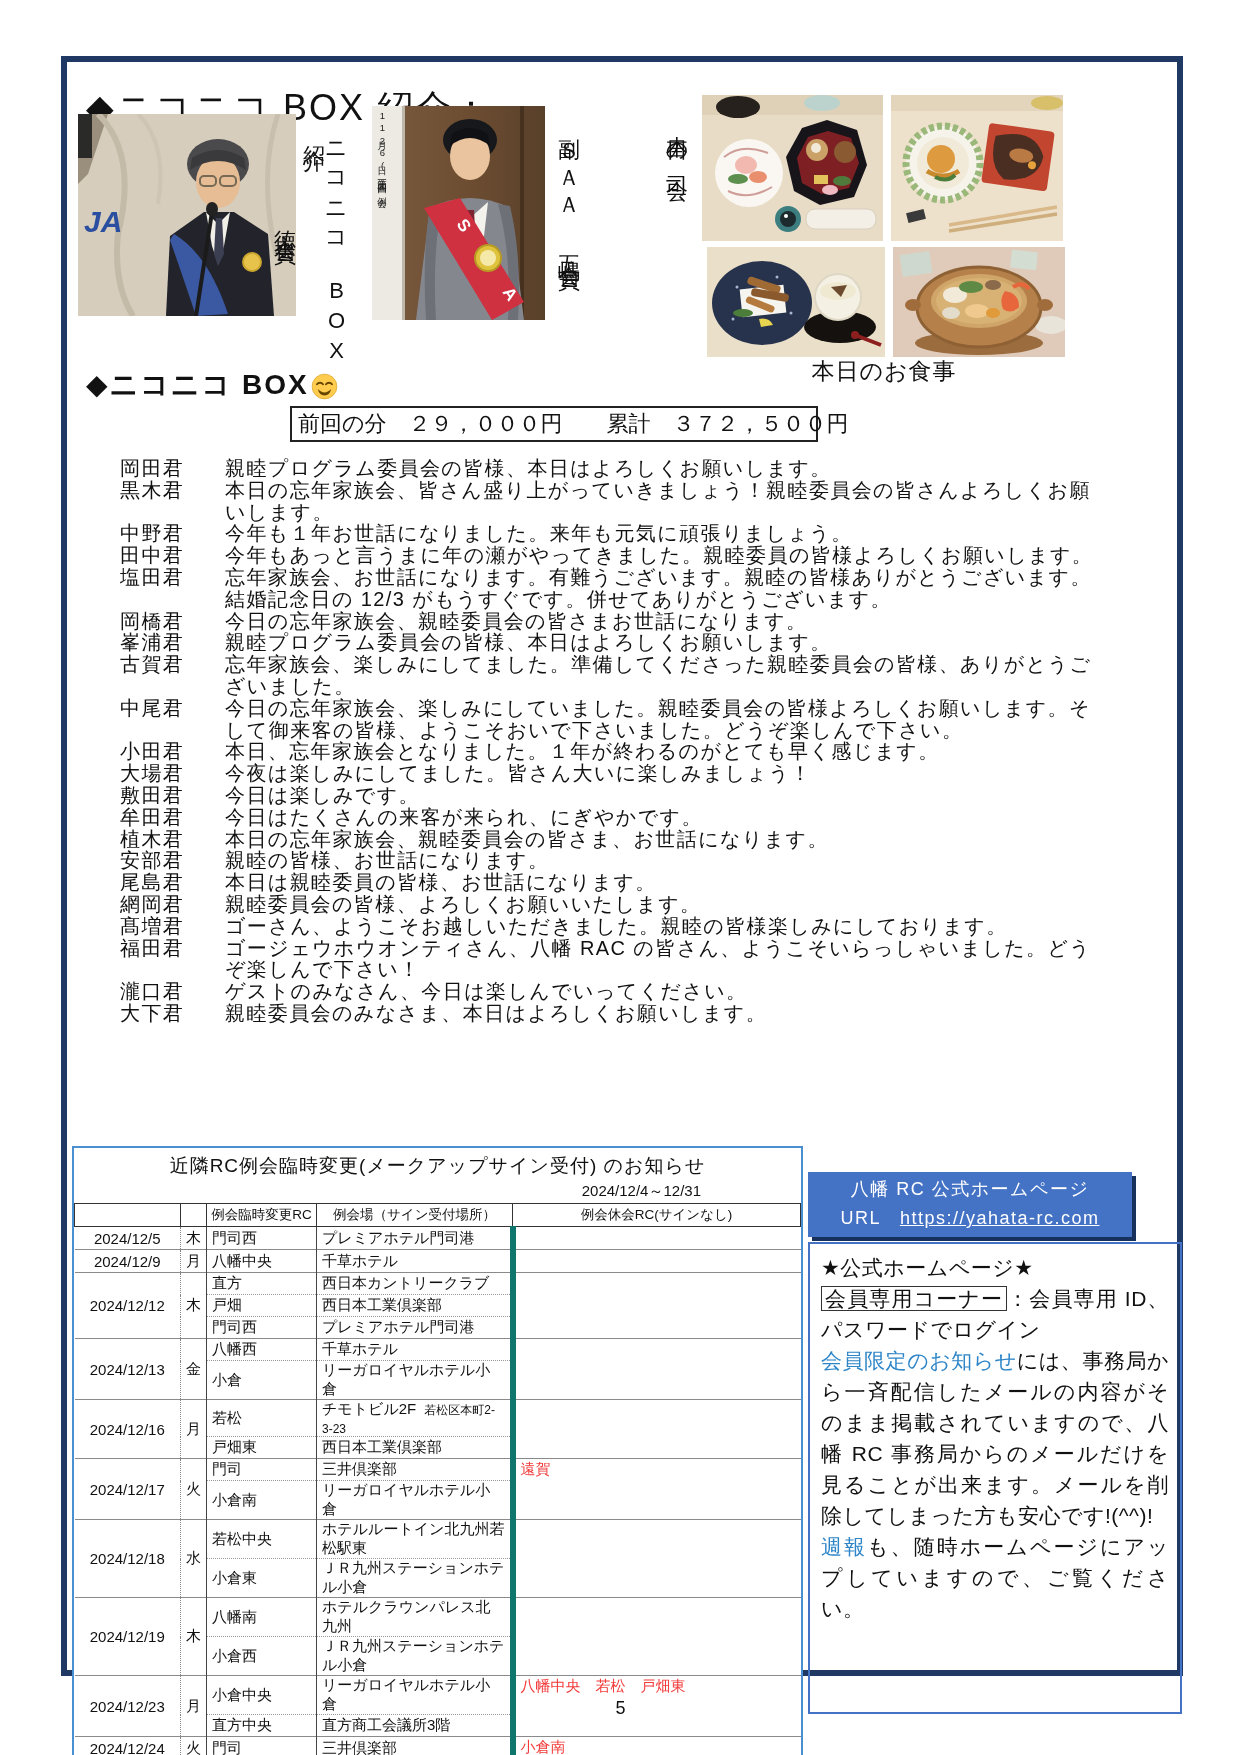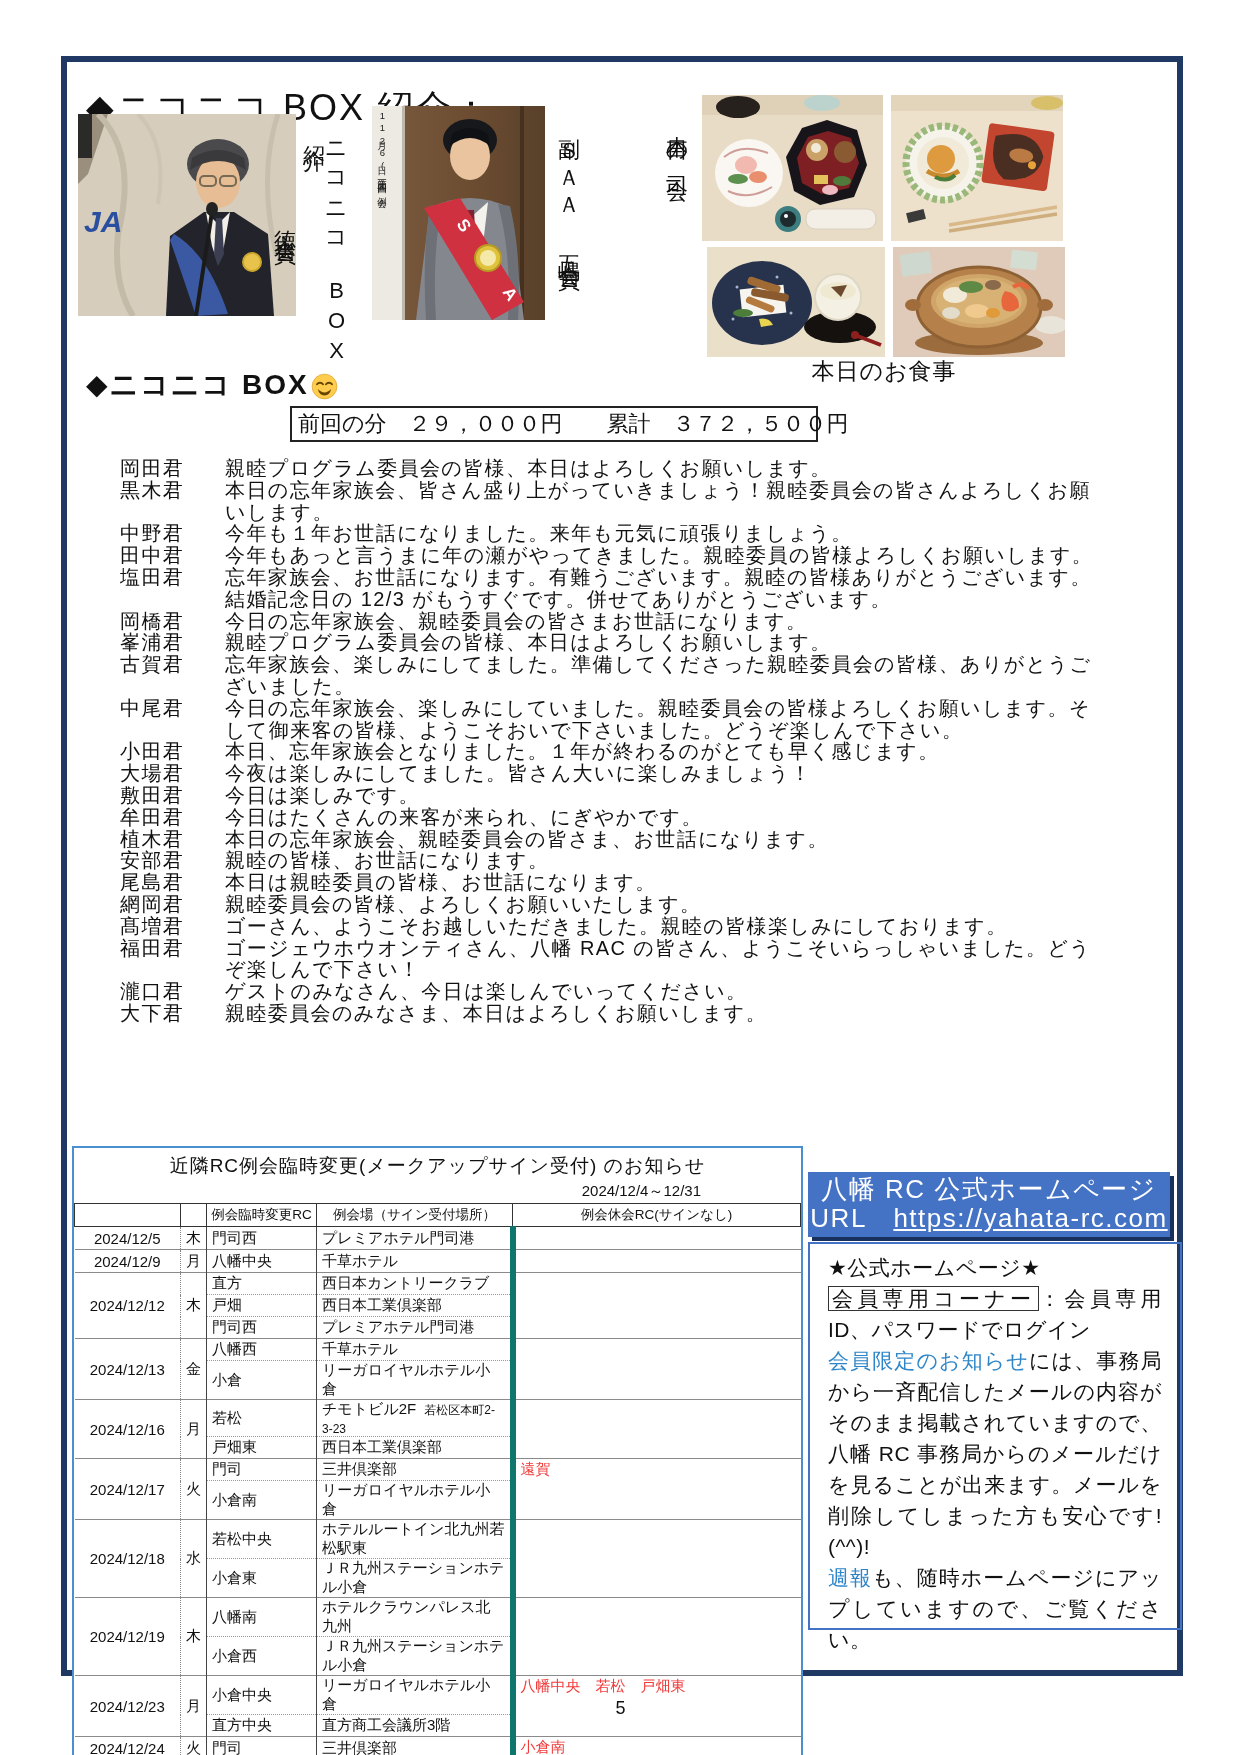--- a/index.html
+++ b/index.html
@@ -44,26 +44,26 @@
   .schedt th{font-size:13.5px;font-weight:400;border:1px solid #333;padding:2px 0;text-align:center;}
   .schedt td{height:21px;padding:0 5px;border-top:1px dotted #999;}
   .schedt tr.gtop td{border-top:1px solid #8a8a8a;}
   .schedt .c-date{text-align:center;padding:0;}
   .schedt .c-day{text-align:center;border-left:1px dotted #888;padding:0;}
   .schedt .c-rc{border-left:1px solid #444;}
   .schedt .c-venue{border-left:1px solid #444;}
   .schedt .c-closed{border-left:6px solid #0f766e;color:#f23b3b;vertical-align:top;padding-top:1px;}
   .vnote{font-size:12px;margin-left:8px;}
   .schedt .c-foot{color:#f23b3b;border-top:2px solid #4a90d0;font-size:15px;padding:3px 6px;height:24px;}
-  .hp-banner{position:absolute;left:808px;top:1172px;width:362px;height:62px;background:#4472c4;
-             color:#fff;text-align:center;font-size:26px;line-height:29px;letter-spacing:1.5px;
+  .hp-banner{position:absolute;left:808px;top:1172px;width:324px;height:62px;background:#4472c4;
+             color:#fff;text-align:center;font-size:18px;line-height:29px;letter-spacing:1.5px;
              padding-top:3px;box-sizing:content-box;box-shadow:4px 4px 0 #17305c;}
   .hp-banner .url{ text-decoration:underline;}
-  .hp-box{position:absolute;left:808px;top:1242px;width:374px;height:388px;border:2.5px solid #4472c4;
-          box-sizing:border-box;padding:8px 18px;font-size:21px;line-height:31px;
+  .hp-box{position:absolute;left:808px;top:1242px;width:374px;height:472px;border:2.5px solid #4472c4;
+          box-sizing:border-box;padding:8px 11px;font-size:21px;line-height:31px;
           text-align:justify;letter-spacing:0.5px;}
   .hp-box p{margin:0;}
   .boxed{border:1.5px solid #333;padding:0 3px;}
   .blue{color:#2e86c8;}
   .pagenum{position:absolute;left:0;right:0;top:1698px;text-align:center;font-size:18px;}
 </style>
 </head>
 <body>
 
 <div class="page">

